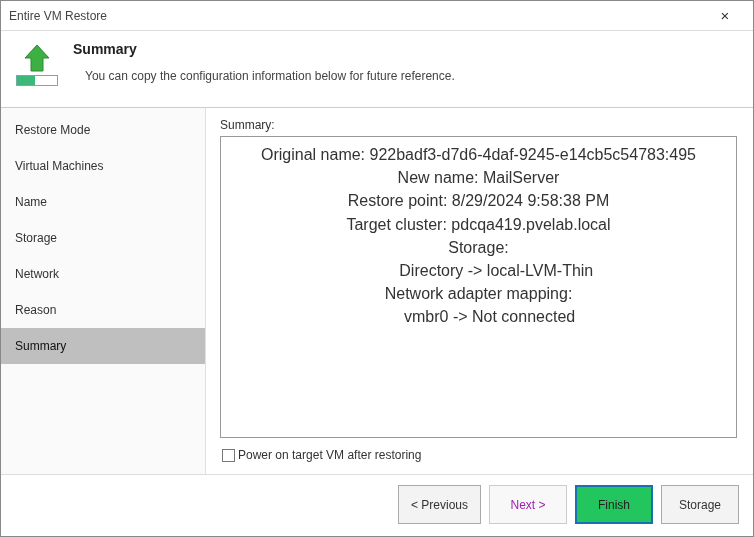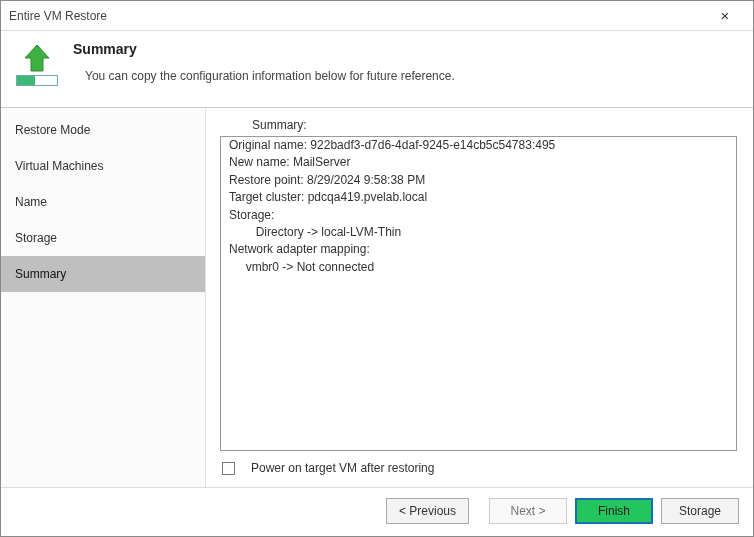--- a/index.html
+++ b/index.html
@@ -105,75 +105,74 @@
     flex: 1;
     padding: 10px 16px 8px 14px;
     display: flex;
     flex-direction: column;
     min-height: 0;
   }
   .summary-label {
     font-size: 12px;
     color: #333;
     margin-bottom: 4px;
-    margin-left: 32px;
   }
   .summary-box {
     flex: 1;
     border: 1px solid #999;
     background: #fff;
-    padding: 0 8px;
-    font-size: 12px;
+    padding: 6px 8px;
+    font-size: 16px;
     line-height: 1.45;
     color: #333;
     overflow: auto;
     white-space: pre;
     font-family: "Segoe UI", Tahoma, sans-serif;
+    text-align: center;
   }
   .checkbox-row {
     display: flex;
     align-items: center;
-    gap: 16px;
+    gap: 3px;
     padding: 10px 2px 4px 2px;
     font-size: 12px;
     color: #333;
   }
   .checkbox-row .box {
     width: 13px;
     height: 13px;
     border: 1px solid #777;
     background: #fff;
     display: inline-block;
   }
   .footer {
     border-top: 1px solid #ddd;
     padding: 10px 14px 12px 14px;
     display: flex;
     justify-content: flex-end;
     gap: 8px;
   }
   .btn {
     min-width: 78px;
-    height: 26px;
+    height: 39px;
     border: 1px solid #aaa;
     background: #f3f3f3;
     font-size: 12px;
     color: #333;
     padding: 0 12px;
     cursor: pointer;
     display: inline-flex;
     align-items: center;
     justify-content: center;
   }
   .btn.disabled {
-    color: #737373;
+    color: #a21caf;
     border-color: #ccc;
     background: #f8f8f8;
     cursor: default;
-    margin-left: 12px;
   }
   .btn.primary {
     border: 2px solid #1a6fb5;
     background: #22c55e;
     color: #222;
   }
 </style>
 </head>
 <body>
 
@@ -206,20 +205,26 @@
         <span>Restore Mode</span>
       </div>
       <div class="sidebar-item">
         <span>Virtual Machines</span>
       </div>
       <div class="sidebar-item">
         <span>Name</span>
       </div>
       <div class="sidebar-item">
         <span>Storage</span>
+      </div>
+      <div class="sidebar-item">
+        <span>Network</span>
+      </div>
+      <div class="sidebar-item">
+        <span>Reason</span>
       </div>
       <div class="sidebar-item active">
         <span>Summary</span>
       </div>
     </div>
 
     <div class="main">
       <div class="summary-label">Summary:</div>
       <div class="summary-box" id="summary-box">Original name: 922badf3-d7d6-4daf-9245-e14cb5c54783:495
 New name: MailServer

